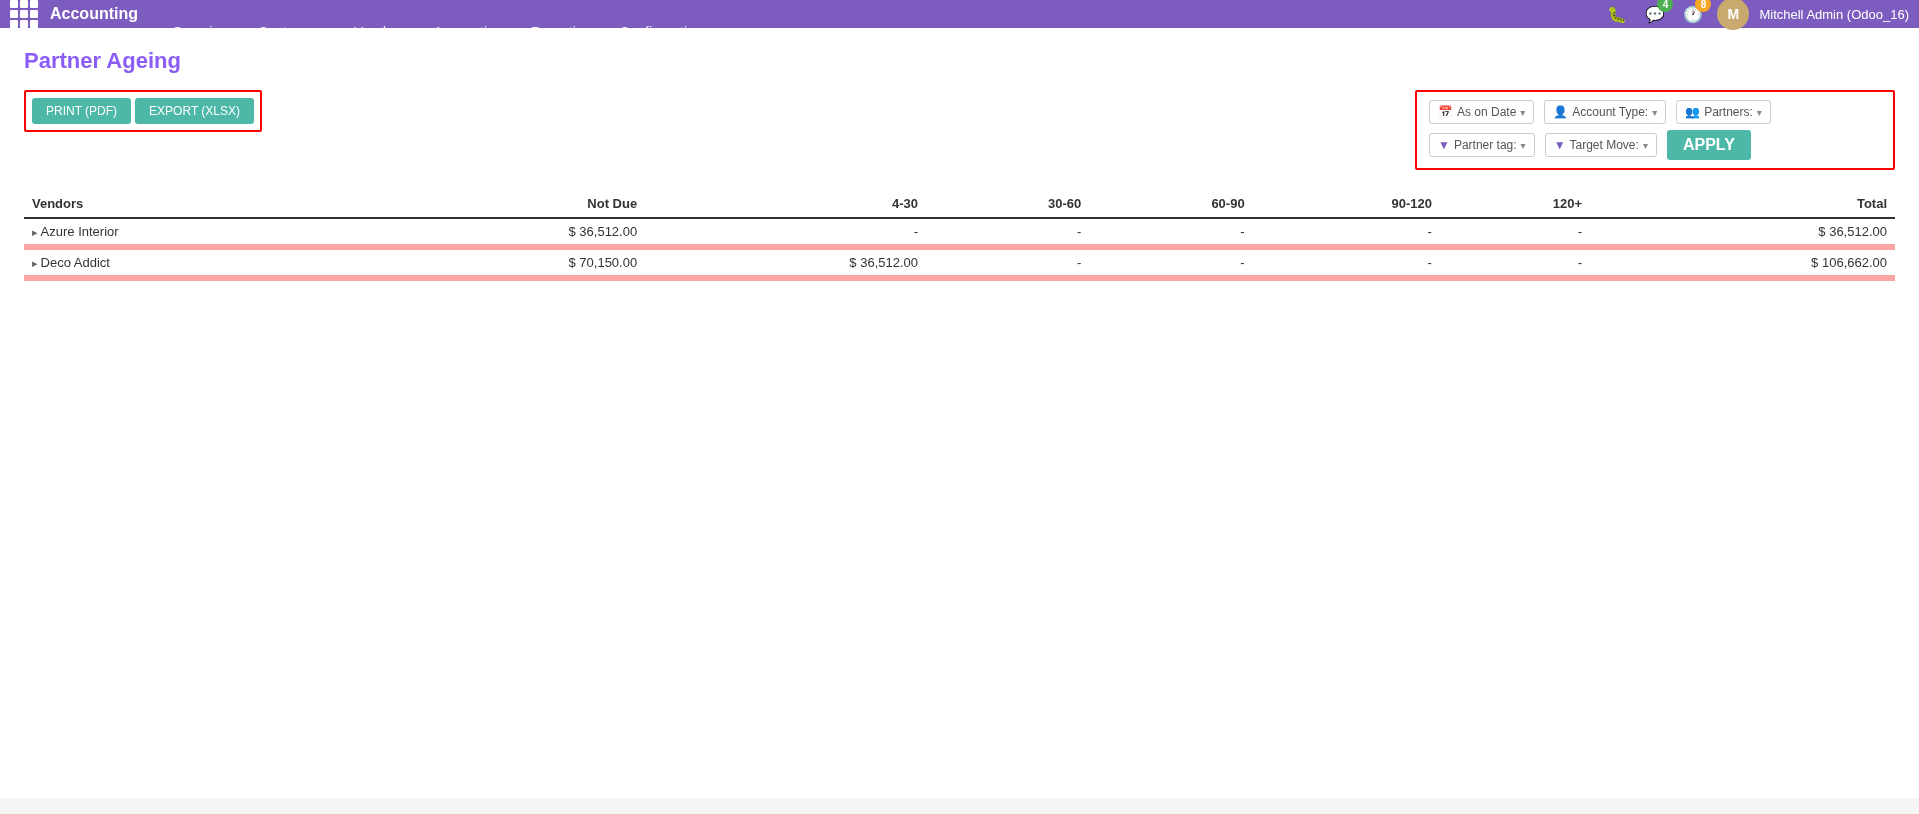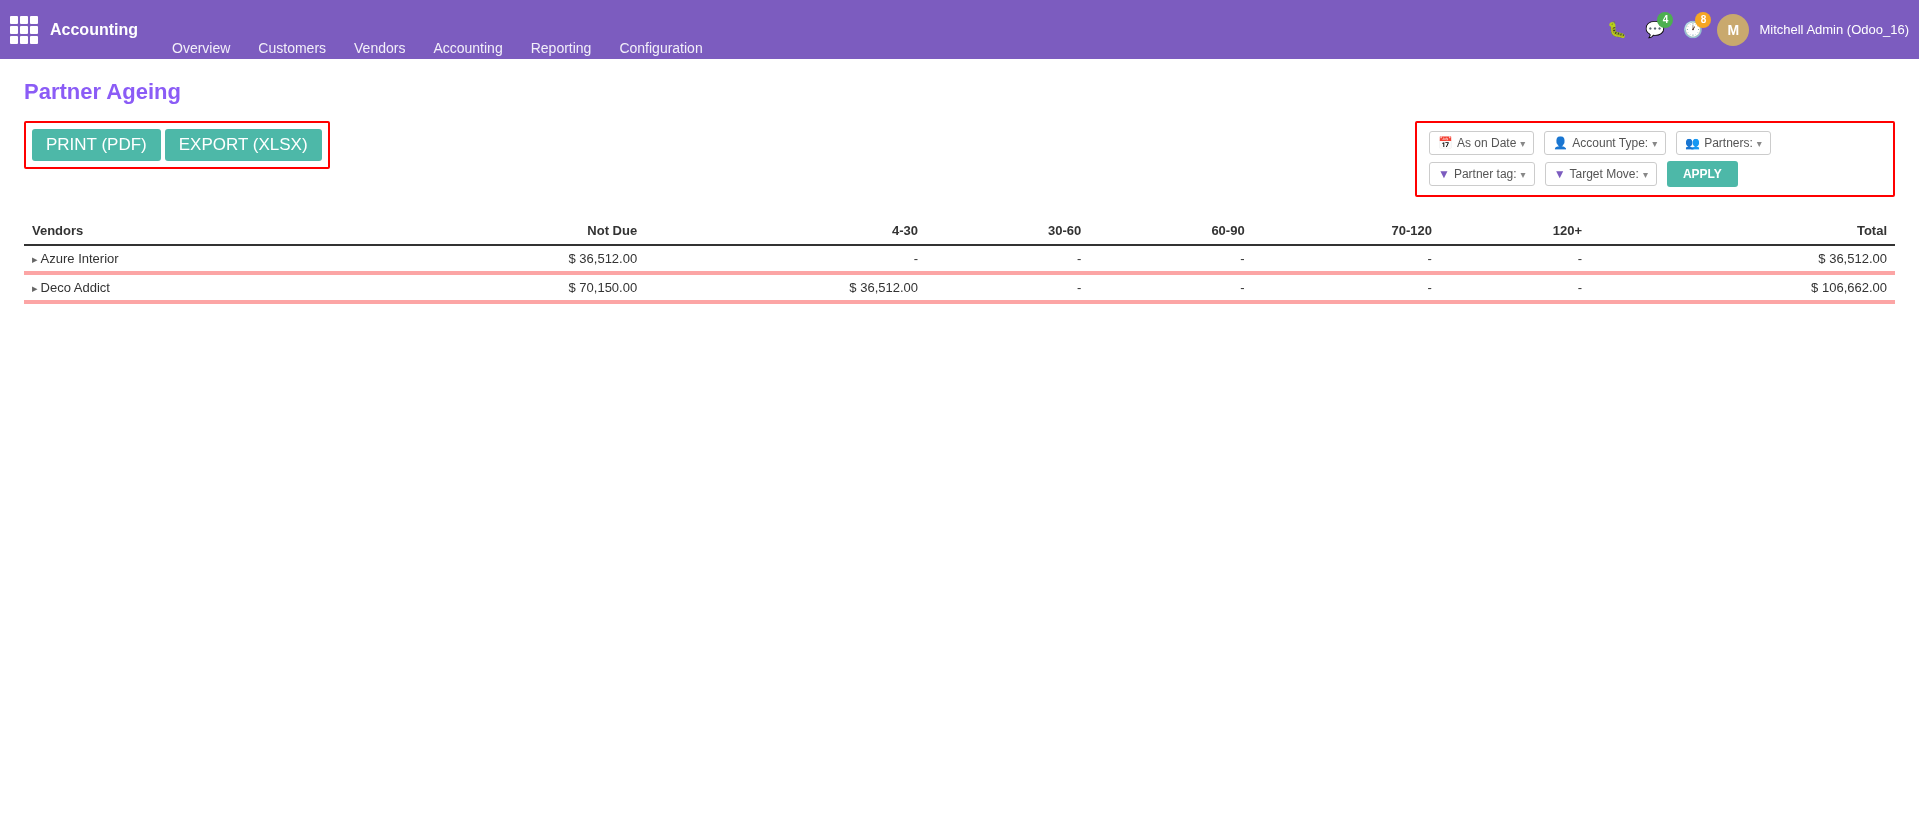--- a/index.html
+++ b/index.html
@@ -3,21 +3,21 @@
   <meta charset="utf-8">
   <style>
     * { margin: 0; padding: 0; box-sizing: border-box; }
     body { font-family: Arial, sans-serif; font-size: 13px; background: #f5f5f5; color: #333; }
 
     
     .topnav {
       background: #7c5cbf;
       display: flex;
       align-items: center;
-      height: 59px;
+      height: 28px;
       padding: 0 10px;
       color: white;
     }
     .topnav-apps {
       width: 28px; height: 28px;
       display: grid;
       grid-template-columns: repeat(3,8px);
       grid-template-rows: repeat(3,8px);
       gap: 2px;
       margin-right: 12px;
@@ -117,21 +117,21 @@
       gap: 4px;
       border: 2px solid red;
       padding: 6px;
       border-radius: 2px;
     }
     .btn-teal {
       background: #4db8a8;
       color: white;
       border: none;
       padding: 6px 14px;
-      font-size: 17px;
+      font-size: 12px;
       border-radius: 3px;
       cursor: pointer;
       font-weight: 500;
     }
 
     .toolbar-right {
       border: 2px solid red;
       padding: 8px 12px;
       border-radius: 2px;
       display: flex;
@@ -153,21 +153,21 @@
       color: #555;
     }
     .filter-btn .icon { color: #7c5cbf; font-size: 12px; }
     .filter-btn .chevron { font-size: 10px; color: #888; }
 
     .btn-apply {
       background: #4db8a8;
       color: white;
       border: none;
       padding: 6px 16px;
-      font-size: 12px;
+      font-size: 16px;
       font-weight: bold;
       border-radius: 3px;
       cursor: pointer;
     }
 
     
     .report-table {
       width: 100%;
       border-collapse: collapse;
       font-size: 13px;
@@ -178,21 +178,21 @@
     .report-table thead th {
       padding: 6px 8px;
       font-weight: 600;
       color: #333;
       text-align: right;
     }
     .report-table thead th.col-partner {
       text-align: left;
     }
     .report-table tbody tr {
-      border-bottom: 4px solid #fca5a5;
+      border-bottom: 6px solid #fca5a5;
     }
     .report-table tbody td {
       padding: 5px 8px;
       color: #333;
       text-align: right;
     }
     .report-table tbody td.col-partner {
       text-align: left;
     }
     .partner-name {
@@ -286,21 +286,21 @@
   </div>
 
   <table class="report-table">
     <thead>
       <tr>
         <th class="col-partner">Vendors</th>
         <th>Not Due</th>
         <th>4-30</th>
         <th>30-60</th>
         <th>60-90</th>
-        <th>70-120</th>
+        <th>90-120</th>
         <th>120+</th>
         <th>Total</th>
       </tr>
     </thead>
     <tbody id="table-body">
     <tr>
       <td class="col-partner"><span class="partner-name">Azure Interior</span></td>
       <td>$ 36,512.00</td>
       <td>-</td>
       <td>-</td>

